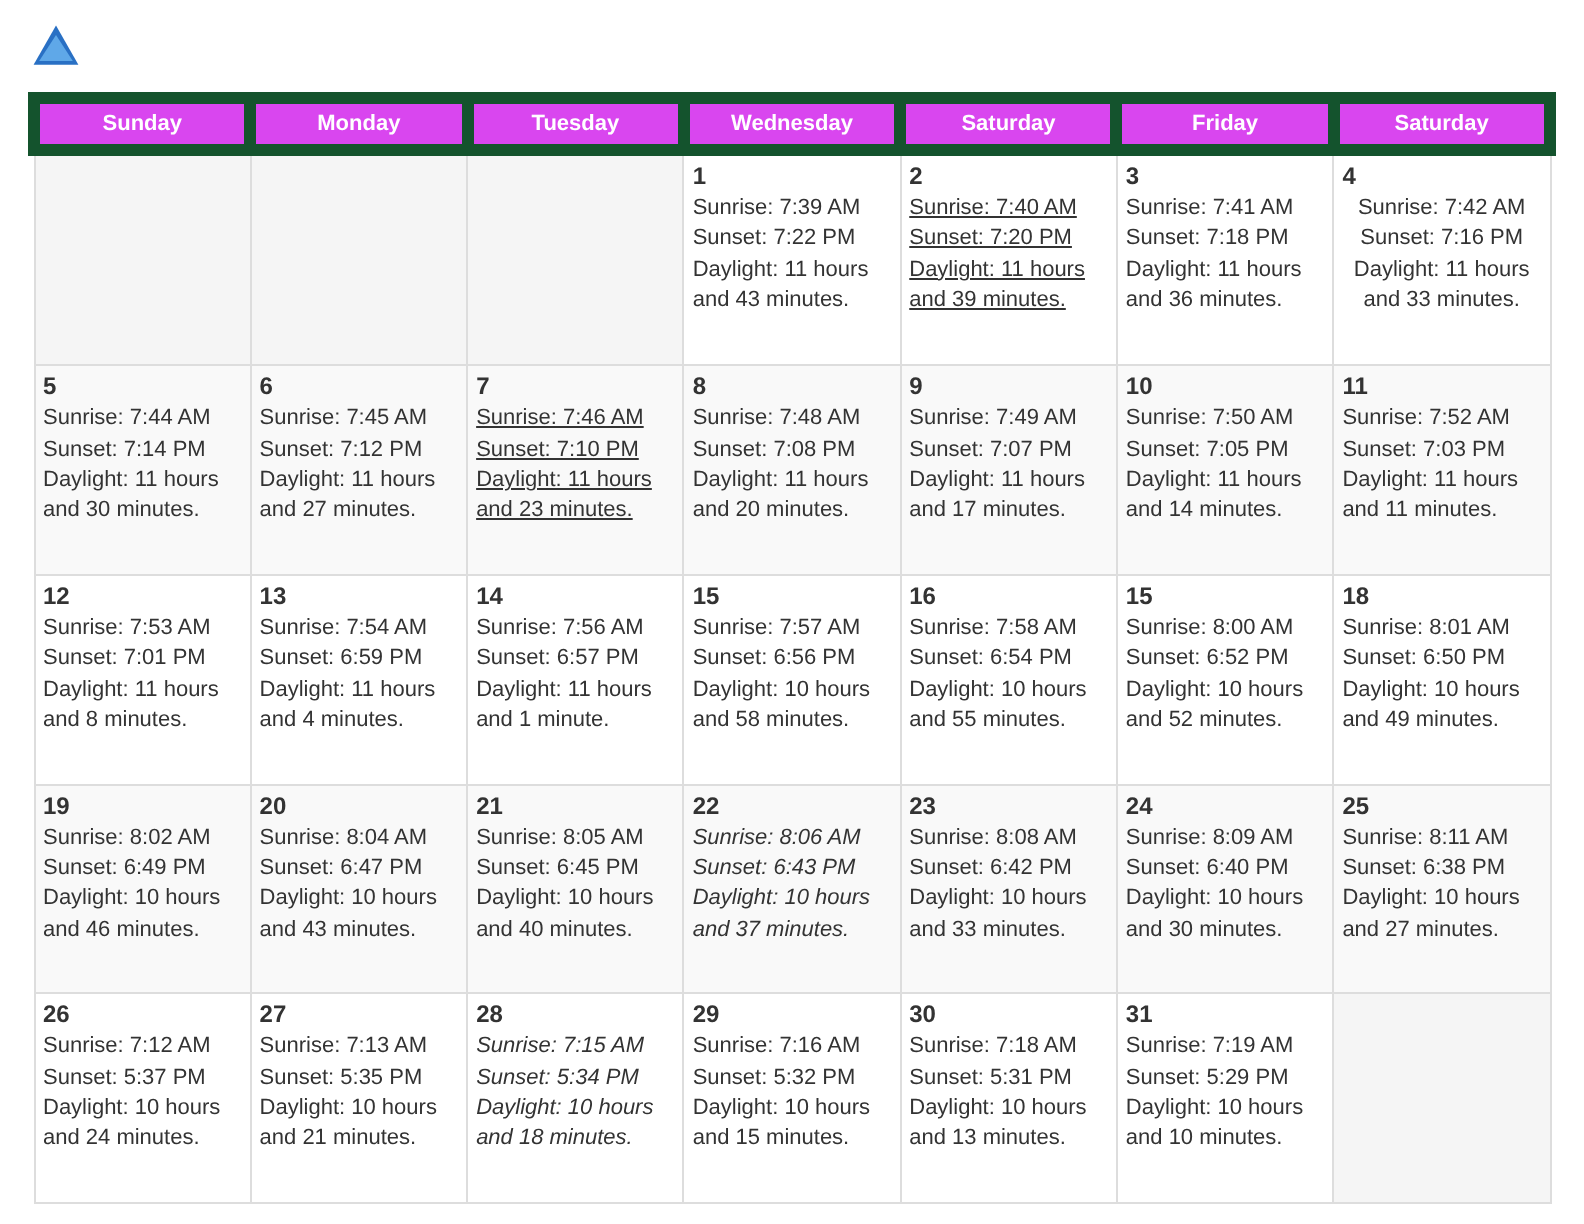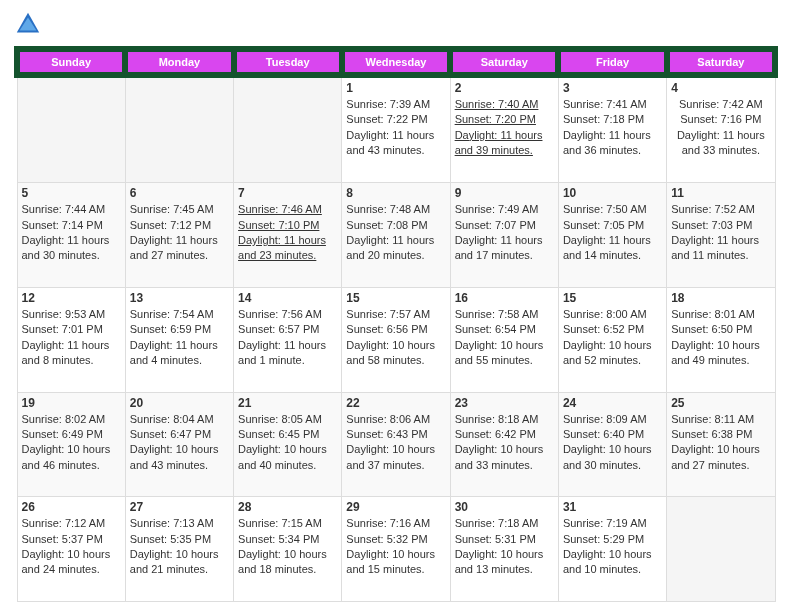--- a/index.html
+++ b/index.html
@@ -219,21 +219,21 @@
             <span class="day-num">11</span>
             <div class="day-info" style="white-space: pre-line;">Sunrise: 7:52 AM
 Sunset: 7:03 PM
 Daylight: 11 hours
 and 11 minutes.</div>
           </td>
         </tr>
         <tr>
           <td>
             <span class="day-num">12</span>
-            <div class="day-info" style="white-space: pre-line;">Sunrise: 9:53 AM
+            <div class="day-info" style="white-space: pre-line;">Sunrise: 7:53 AM
 Sunset: 7:01 PM
 Daylight: 11 hours
 and 8 minutes.</div>
           </td>
           <td>
             <span class="day-num">13</span>
             <div class="day-info" style="white-space: pre-line;">Sunrise: 7:54 AM
 Sunset: 6:59 PM
 Daylight: 11 hours
 and 4 minutes.</div>
@@ -291,28 +291,28 @@
           </td>
           <td>
             <span class="day-num">21</span>
             <div class="day-info" style="white-space: pre-line;">Sunrise: 8:05 AM
 Sunset: 6:45 PM
 Daylight: 10 hours
 and 40 minutes.</div>
           </td>
           <td>
             <span class="day-num">22</span>
-            <div class="day-info" style="white-space: pre-line;">Sunrise: 8:06 AM
+            <div class="day-info" style="white-space: pre-line; font-style: italic;">Sunrise: 8:06 AM
 Sunset: 6:43 PM
 Daylight: 10 hours
 and 37 minutes.</div>
           </td>
           <td>
             <span class="day-num">23</span>
-            <div class="day-info" style="white-space: pre-line;">Sunrise: 8:18 AM
+            <div class="day-info" style="white-space: pre-line;">Sunrise: 8:08 AM
 Sunset: 6:42 PM
 Daylight: 10 hours
 and 33 minutes.</div>
           </td>
           <td>
             <span class="day-num">24</span>
             <div class="day-info" style="white-space: pre-line;">Sunrise: 8:09 AM
 Sunset: 6:40 PM
 Daylight: 10 hours
 and 30 minutes.</div>
@@ -335,21 +335,21 @@
           </td>
           <td>
             <span class="day-num">27</span>
             <div class="day-info" style="white-space: pre-line;">Sunrise: 7:13 AM
 Sunset: 5:35 PM
 Daylight: 10 hours
 and 21 minutes.</div>
           </td>
           <td>
             <span class="day-num">28</span>
-            <div class="day-info" style="white-space: pre-line;">Sunrise: 7:15 AM
+            <div class="day-info" style="white-space: pre-line; font-style: italic;">Sunrise: 7:15 AM
 Sunset: 5:34 PM
 Daylight: 10 hours
 and 18 minutes.</div>
           </td>
           <td>
             <span class="day-num">29</span>
             <div class="day-info" style="white-space: pre-line;">Sunrise: 7:16 AM
 Sunset: 5:32 PM
 Daylight: 10 hours
 and 15 minutes.</div>

